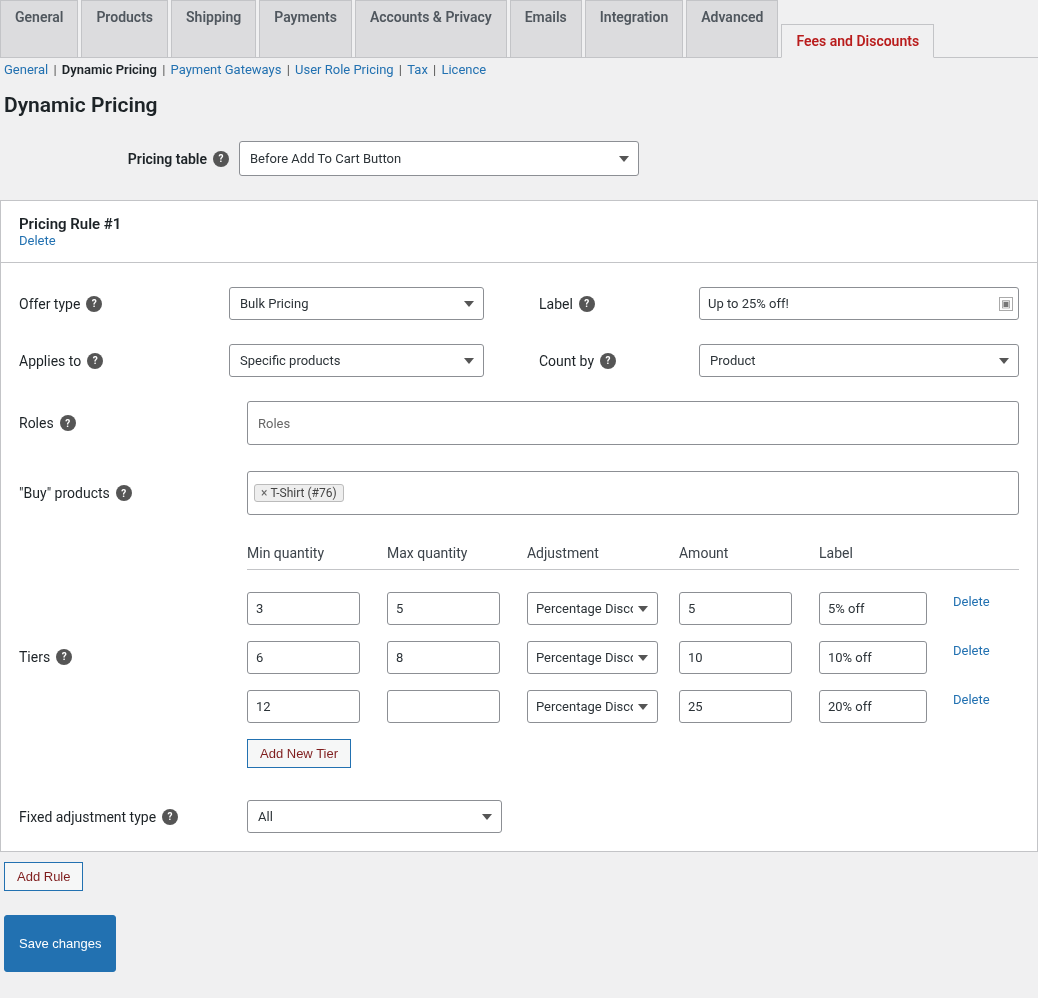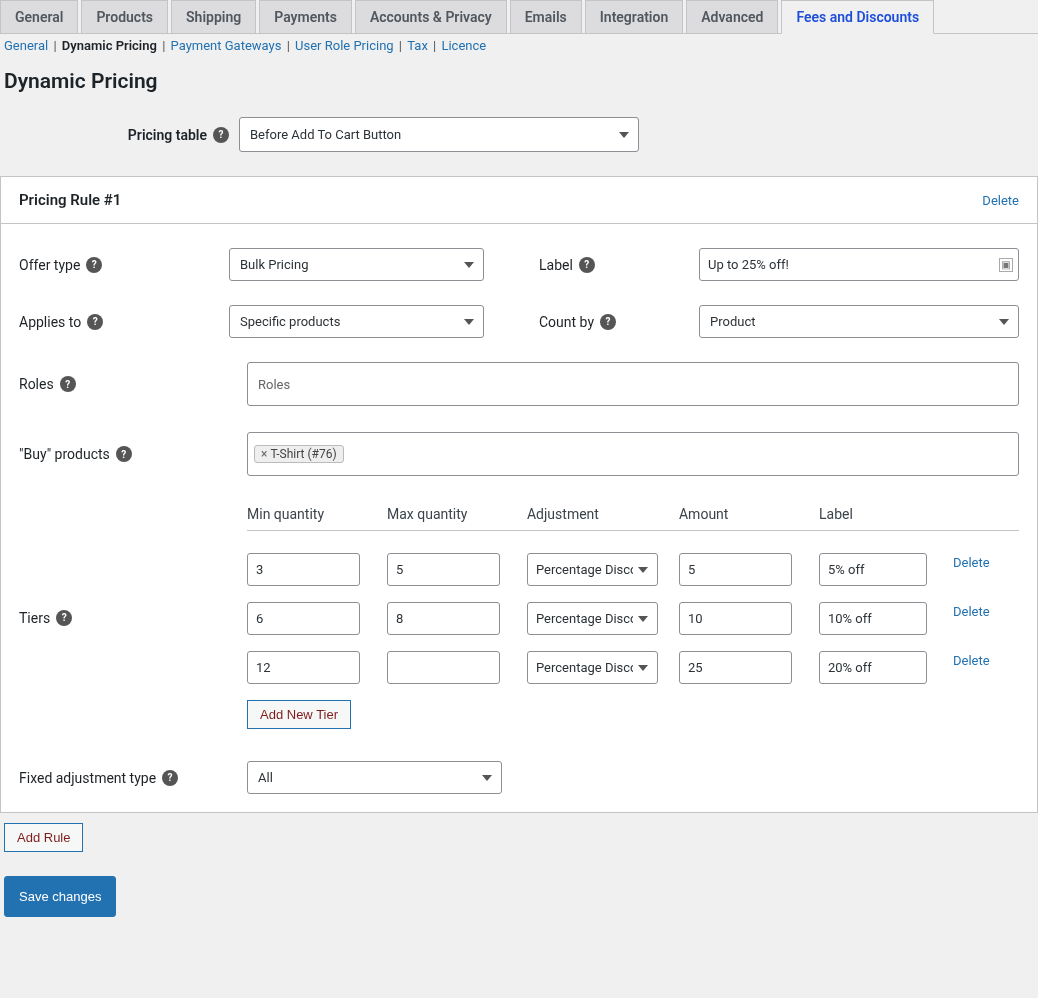--- a/index.html
+++ b/index.html
@@ -25,21 +25,22 @@
     margin: 0 3px -1px 0;
     cursor: pointer;
     font-size: 14px;
     color: #50575e;
     font-weight: 600;
   }
   .main-tab:first-child { margin-left: 0; }
   .main-tab.active {
     background: #f0f0f1;
     border-bottom-color: #f0f0f1;
-    color: #1d4ed8;
+    color: #b91c1c;
+    margin-top: 24px;
   }
   
   .sub-nav {
     padding: 4px 0 8px 0;
     font-size: 13px;
   }
   .sub-nav a {
     color: #2271b1;
     text-decoration: none;
     cursor: pointer;
@@ -106,27 +107,27 @@
     pointer-events: none;
   }
   
   .rule-panel {
     background: #fff;
     border: 1px solid #c3c4c7;
     margin-bottom: 10px;
   }
   .rule-header {
     display: flex;
-    align-items: center;
     justify-content: space-between;
     padding: 14px 18px;
     border-bottom: 1px solid #c3c4c7;
     font-weight: 600;
     font-size: 15px;
     color: #1d2327;
+    flex-direction: column;
   }
   .rule-header .delete-link {
     color: #2271b1;
     font-weight: 400;
     font-size: 13px;
     text-decoration: none;
     cursor: pointer;
   }
   .rule-body { padding: 24px 18px 18px 18px; }
   .two-col { display: flex; gap: 40px; margin-bottom: 24px; }
@@ -183,21 +184,21 @@
     padding: 6px 12px;
     border: 1px solid #2271b1;
     border-radius: 0;
     color: #7f1d1d;
     background: #f6f7f7;
     font-size: 13px;
     cursor: pointer;
   }
   .btn-primary {
     display: inline-block;
-    padding: 12px 14px;
+    padding: 20px 14px;
     background: #2271b1;
     color: #fff;
     border: 1px solid #2271b1;
     border-radius: 3px;
     font-size: 13px;
     cursor: pointer;
   }
   .label-input-wrap { position: relative; flex: 1; }
   .label-input-wrap input { width: 100%; padding: 8px; }
   .label-input-icon {

